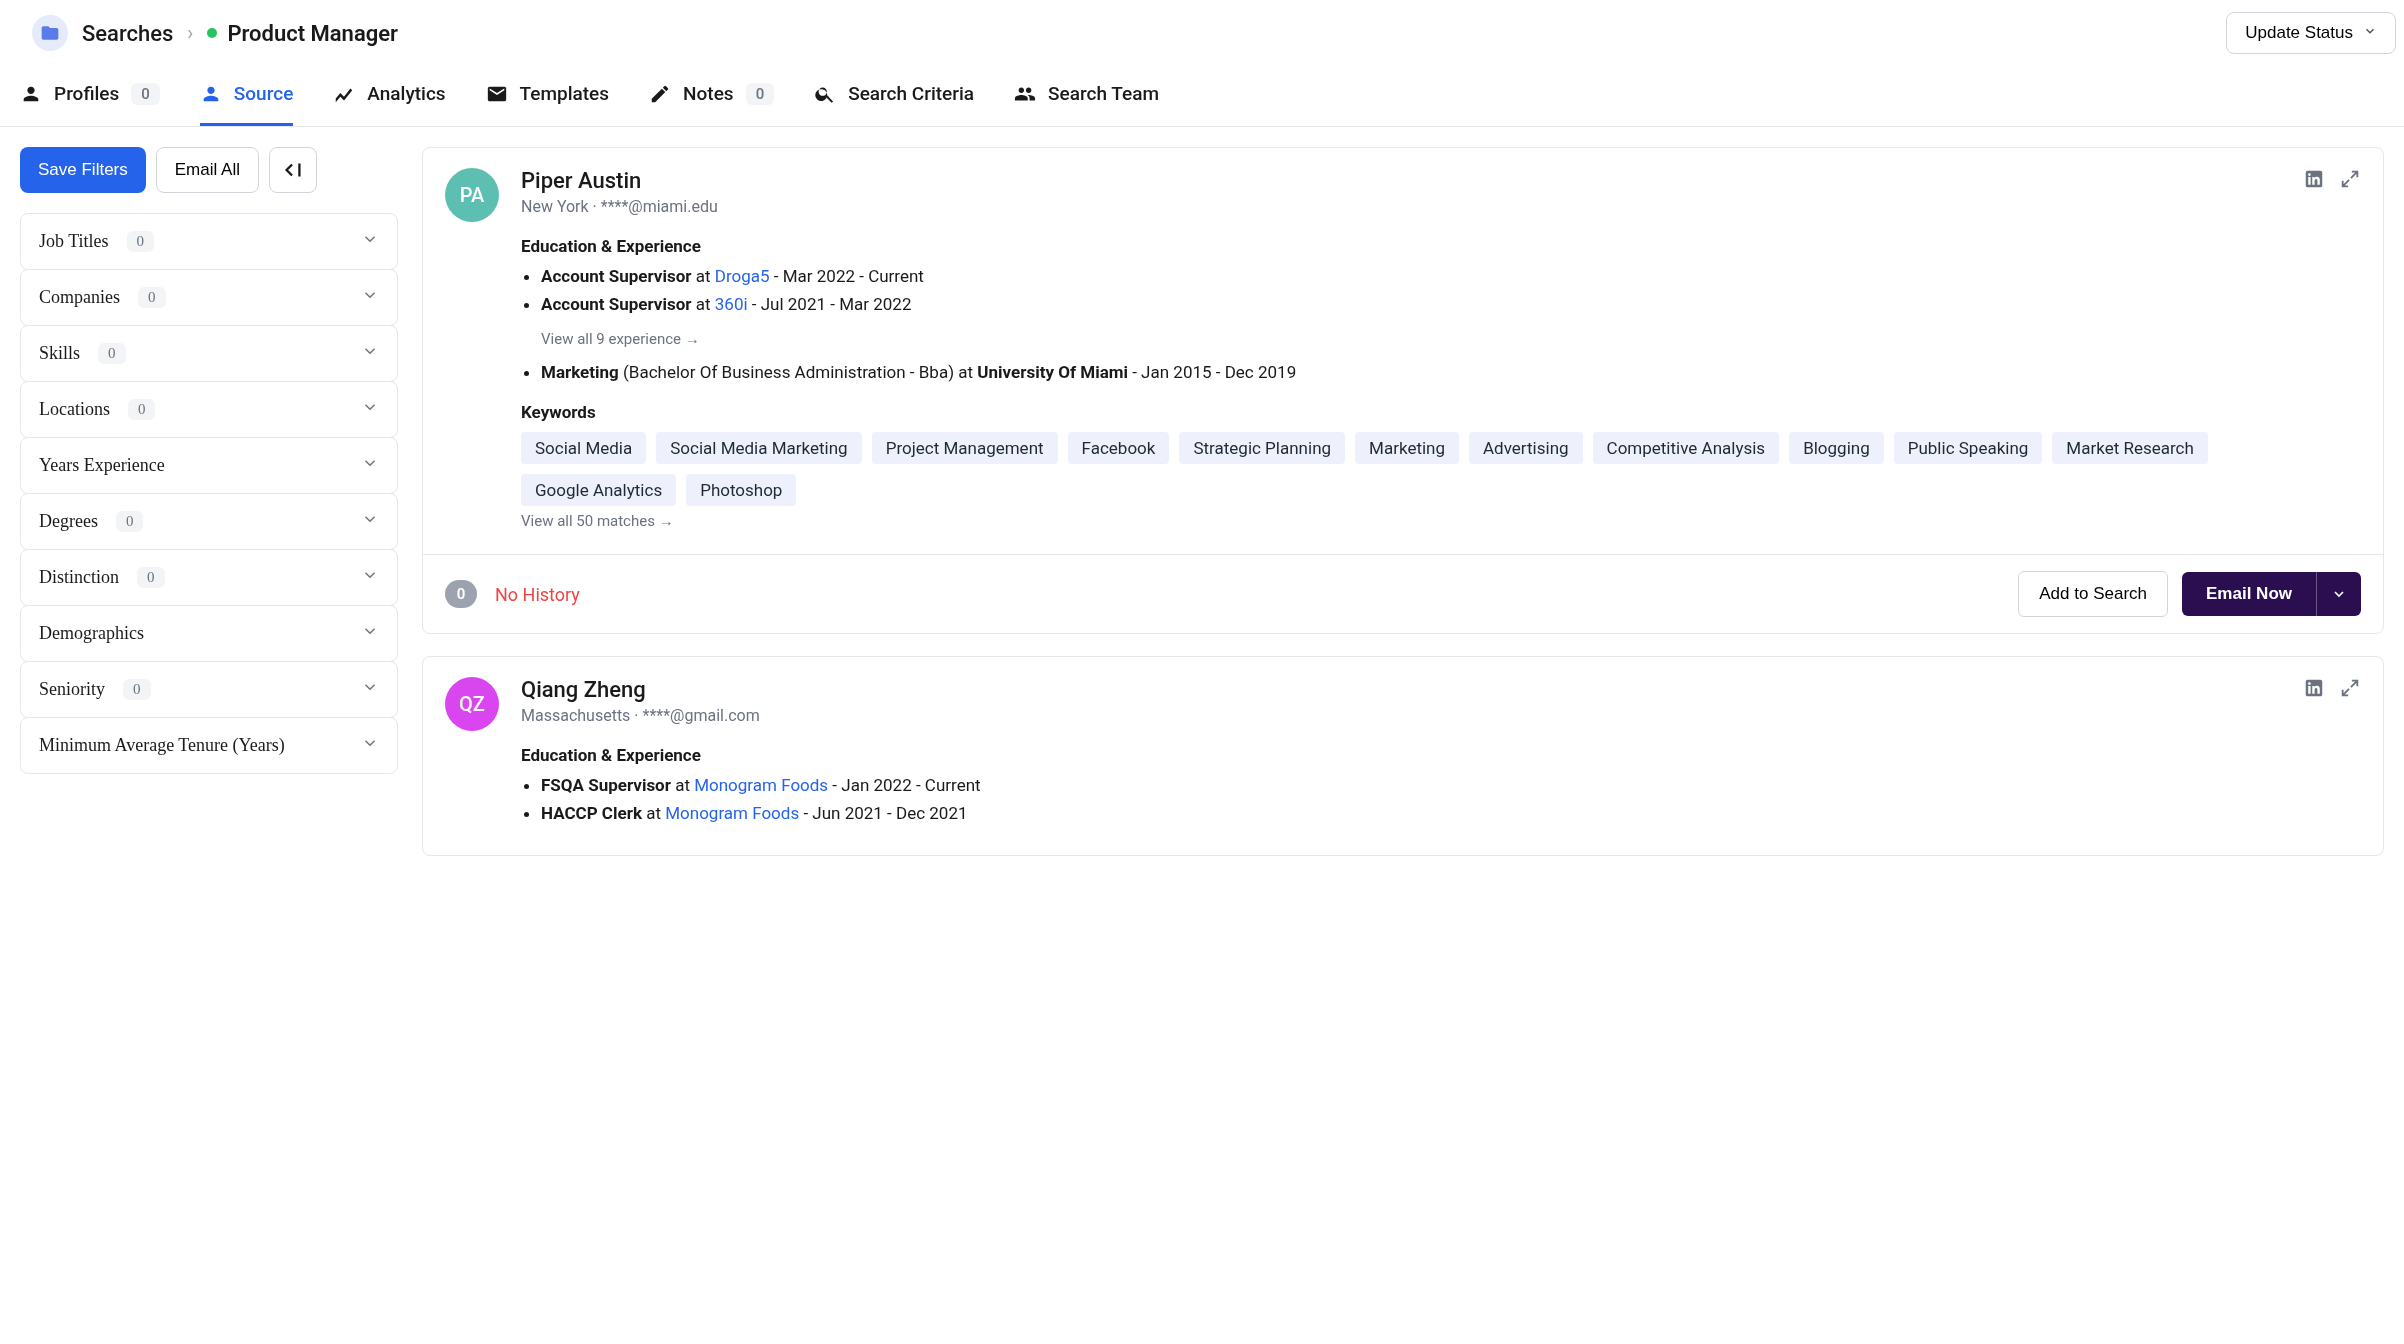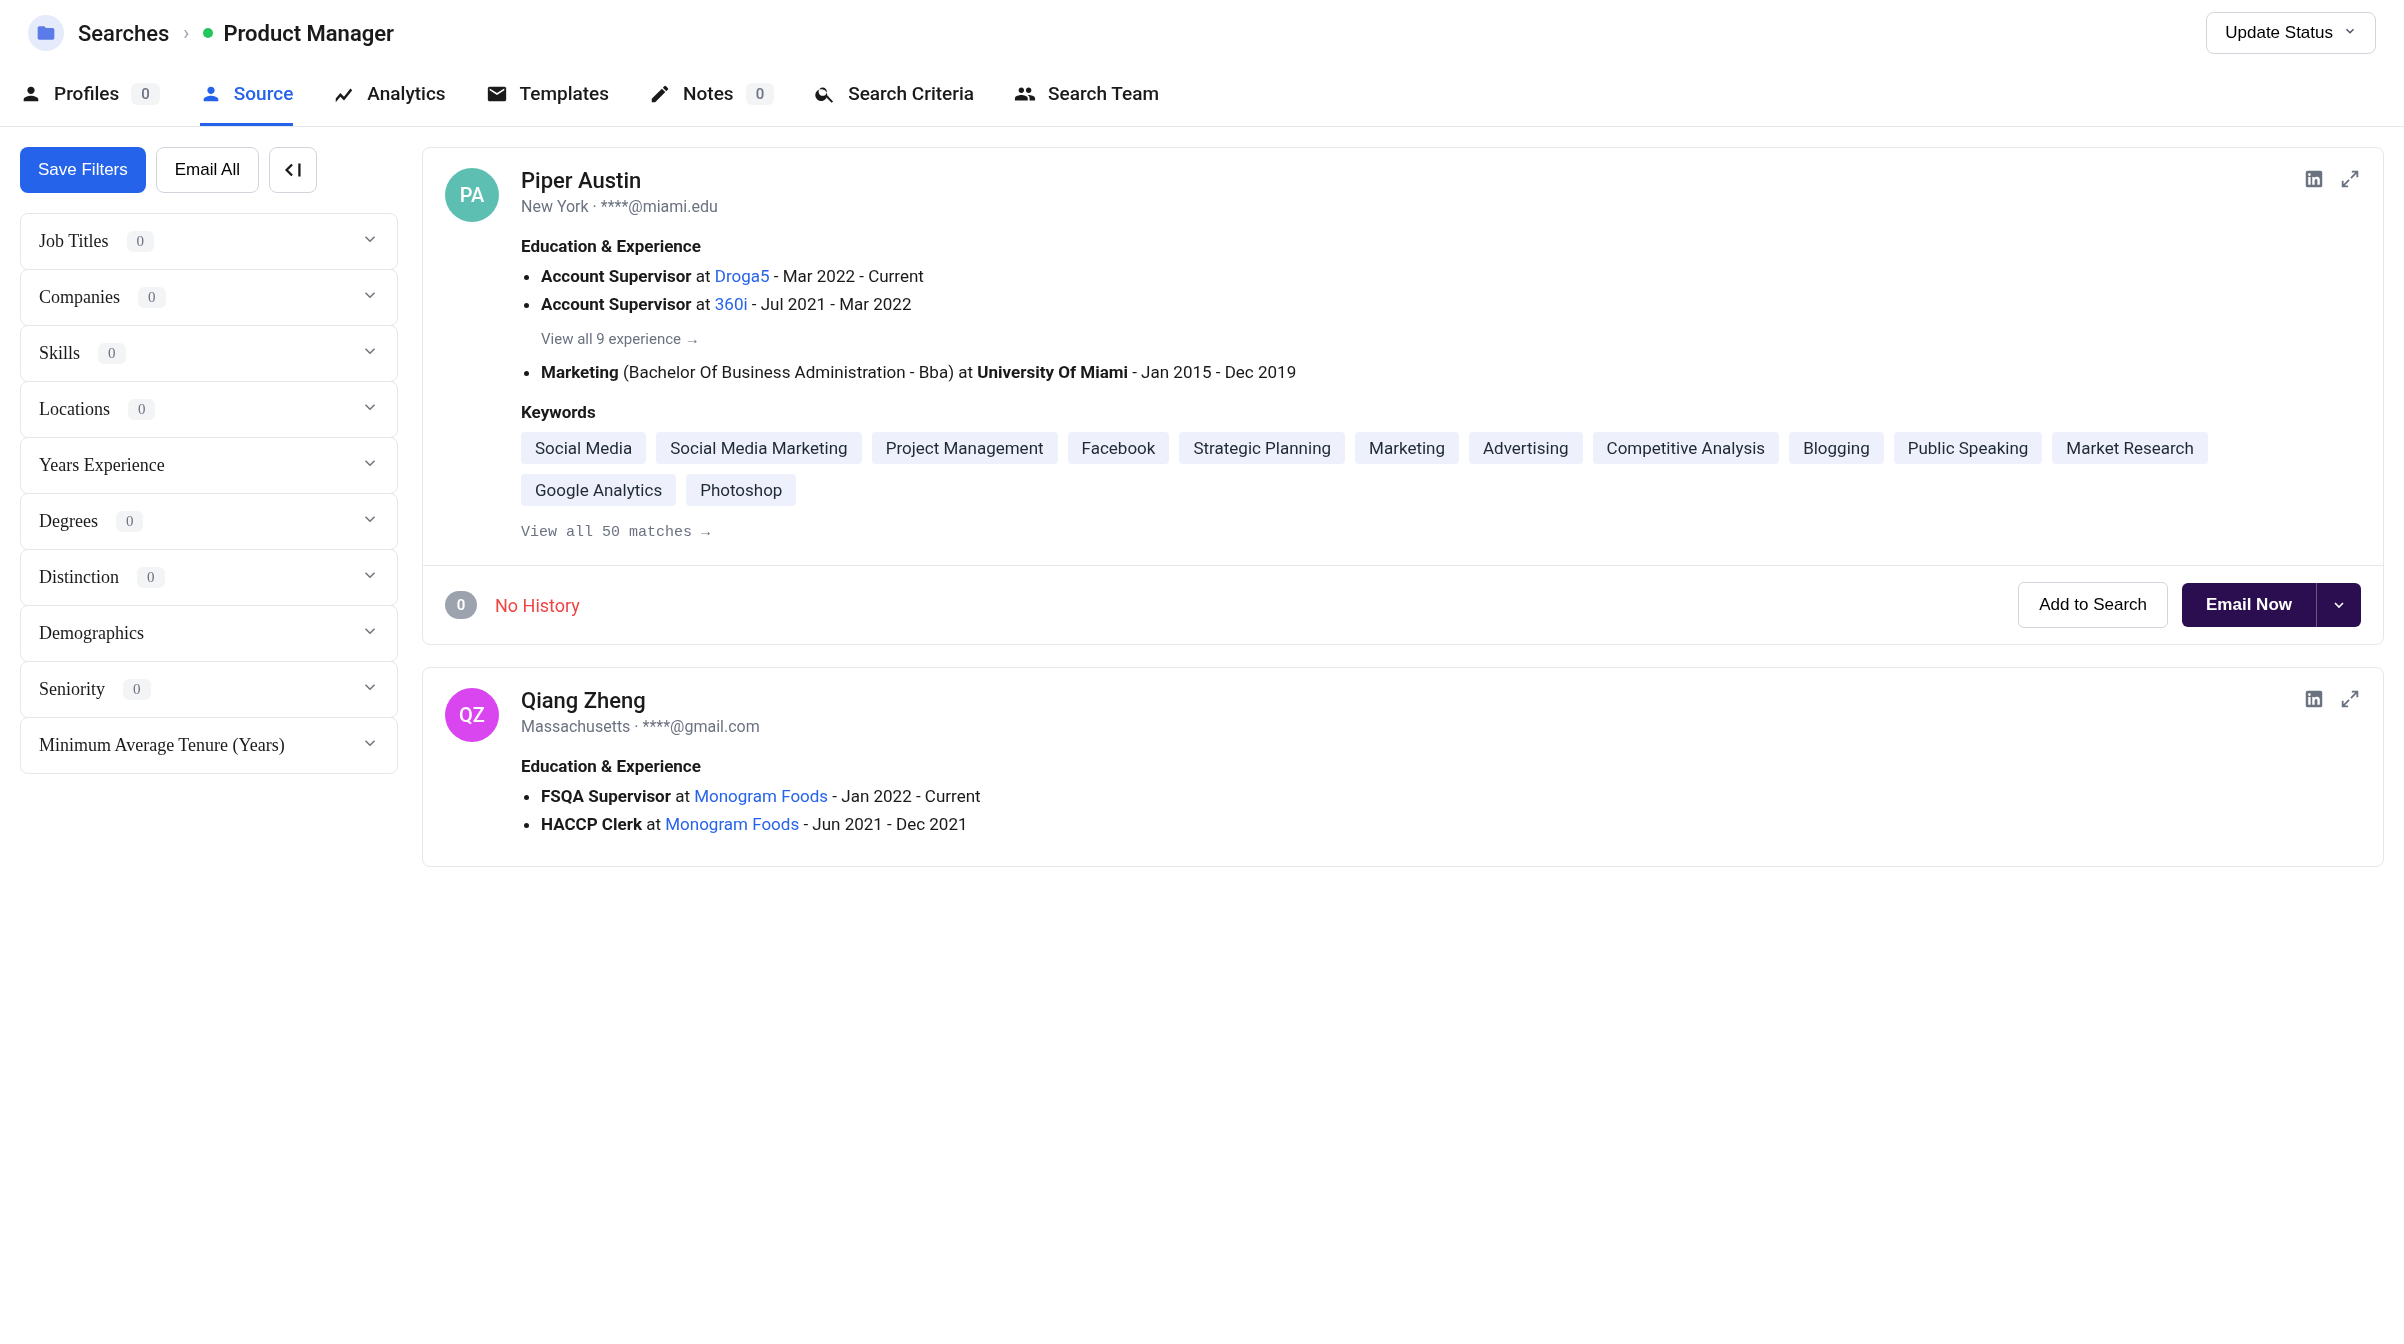--- a/index.html
+++ b/index.html
@@ -1,18 +1,18 @@
 <!DOCTYPE html>
 <html><head>
 <meta charset="utf-8">
 <style>
 * { margin:0; padding:0; box-sizing:border-box; }
 body { font-family:-apple-system,BlinkMacSystemFont,"Segoe UI",Roboto,sans-serif; background:#fff; color:#1a1a1a; font-size:17px; }
 
-.hdr { display:flex; align-items:center; justify-content:space-between; padding:12px 28px; }
+.hdr { display:flex; align-items:center; justify-content:space-between; padding:12px 8px;margin-left:24px; }
 .bc { display:flex; align-items:center; gap:14px; }
 .bc-icon { width:36px; height:36px; border-radius:50%; background:#e5ebfb; display:flex; align-items:center; justify-content:center; }
 .bc-icon svg { width:20px; height:20px; fill:#5b7ce8; }
 .bc-root { font-size:22px; font-weight:500; color:#1a1a1a; cursor:pointer; }
 .bc-sep { color:#9ca3af; font-size:20px; }
 .bc-leaf { font-size:22px; font-weight:600; color:#1a1a1a; display:flex; align-items:center; gap:10px;}
 .bc-dot { width:10px; height:10px; border-radius:50%; background:#22c55e; display:inline-block;}
 .upd-btn { border:1px solid #d1d5db; border-radius:8px; padding:10px 18px; font-size:17px; font-weight:500; background:#fff; cursor:pointer; display:flex; align-items:center; gap:10px; }
 .upd-btn .chev { display:inline-block;}
 
@@ -307,21 +307,21 @@
               <span class="kw">Strategic Planning</span>
               <span class="kw">Marketing</span>
               <span class="kw">Advertising</span>
               <span class="kw">Competitive Analysis</span>
               <span class="kw">Blogging</span>
               <span class="kw">Public Speaking</span>
               <span class="kw">Market Research</span>
               <span class="kw">Google Analytics</span>
               <span class="kw">Photoshop</span>
             </div>
-        <span class="view-more" style="margin-left:0;margin-top:18px;font-family:Liberation Mono, monospace;">View all 50 matches →</span>
+        <span class="view-more" style="margin-left:0;margin-top:6px;">View all 50 matches →</span>
       </div>
     </div>
 
     <div class="card-foot">
       <div class="foot-left">
         <span class="hcount">0</span>
         <span class="foot-txt">No History</span>
       </div>
       <div class="foot-right">
         <button class="btn-add">Add to Search</button>

